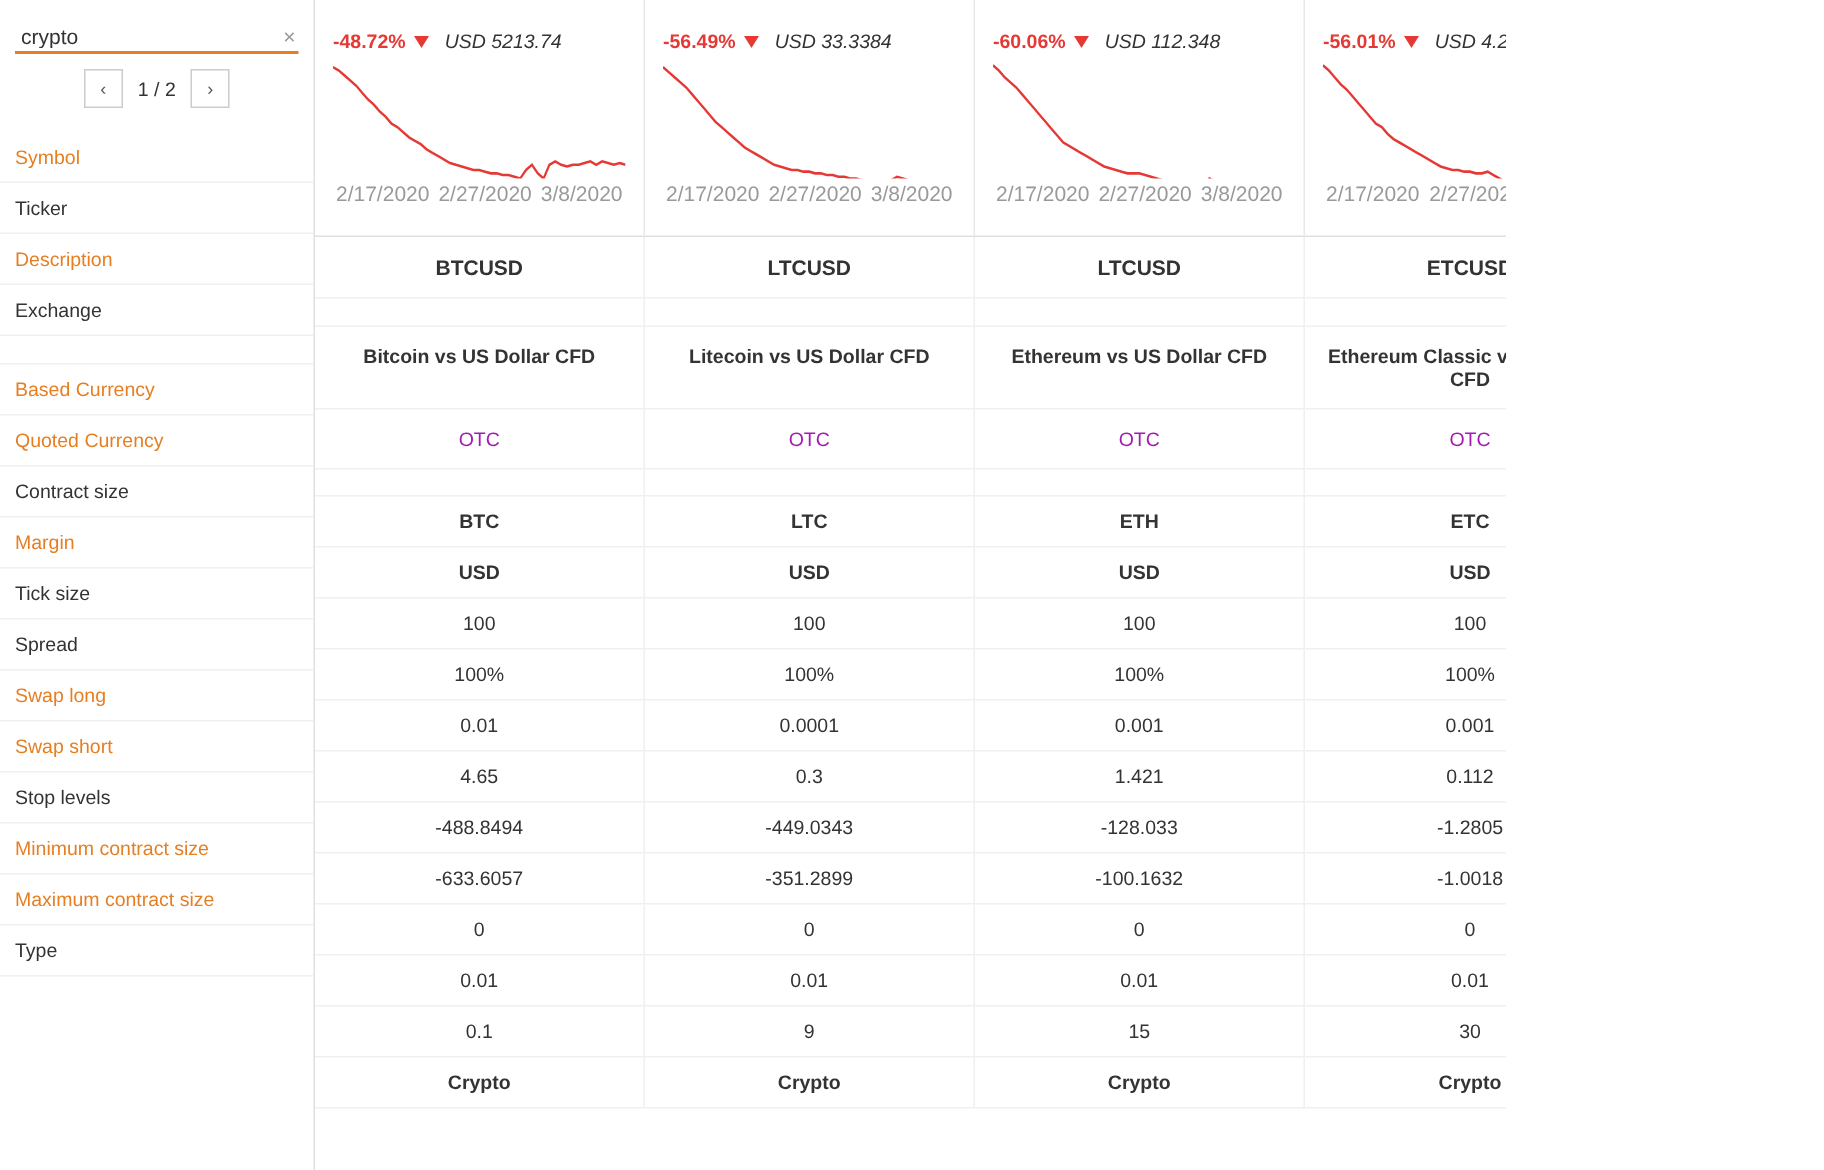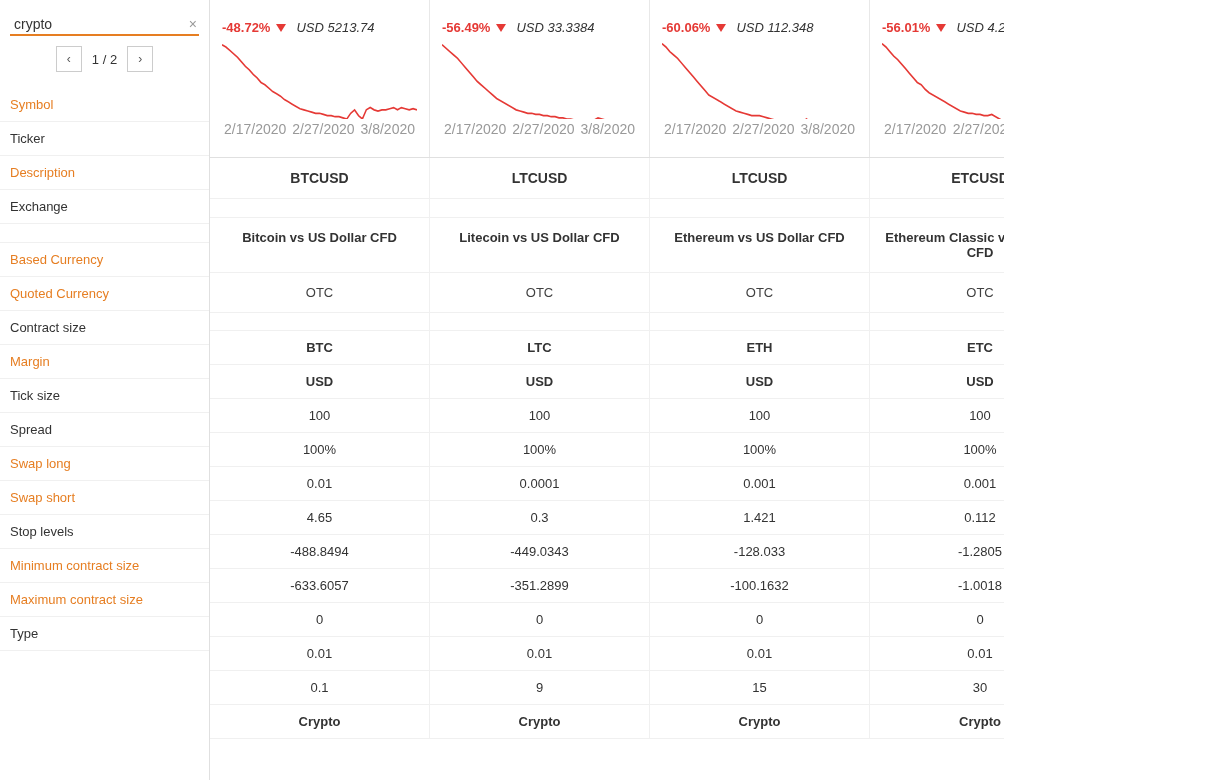--- a/index.html
+++ b/index.html
@@ -37,21 +37,21 @@
     
     .data-table { width: 100%; }
     .data-row { display: flex; border-bottom: 1px solid #f0f0f0; text-align: center; }
     .data-cell { flex: 1; padding: 9px 12px; font-size: 13px; color: #333; border-right: 1px solid #f0f0f0; min-width: 220px; }
     .data-cell:last-child { border-right: none; }
     .data-cell.bold { font-weight: bold; }
     
     .symbol-row .data-cell { font-weight: bold; font-size: 14px; padding-top: 12px; padding-bottom: 12px; }
     .ticker-row .data-cell { color: #999; font-size: 12px; }
     .desc-row .data-cell { font-weight: bold; color: #333; padding-top: 12px; padding-bottom: 12px; }
-    .exchange-row .data-cell { color: #404040; padding-top: 12px; padding-bottom: 12px; }
+    .exchange-row .data-cell { color: #a21caf; padding-top: 12px; padding-bottom: 12px; }
   </style>
 </head>
 <body>
 
 <div class="container">
 
   <div class="sidebar">
     <div class="search-box">
       <input class="search-input" type="text" value="crypto" style="">
       <span class="search-clear">×</span>

